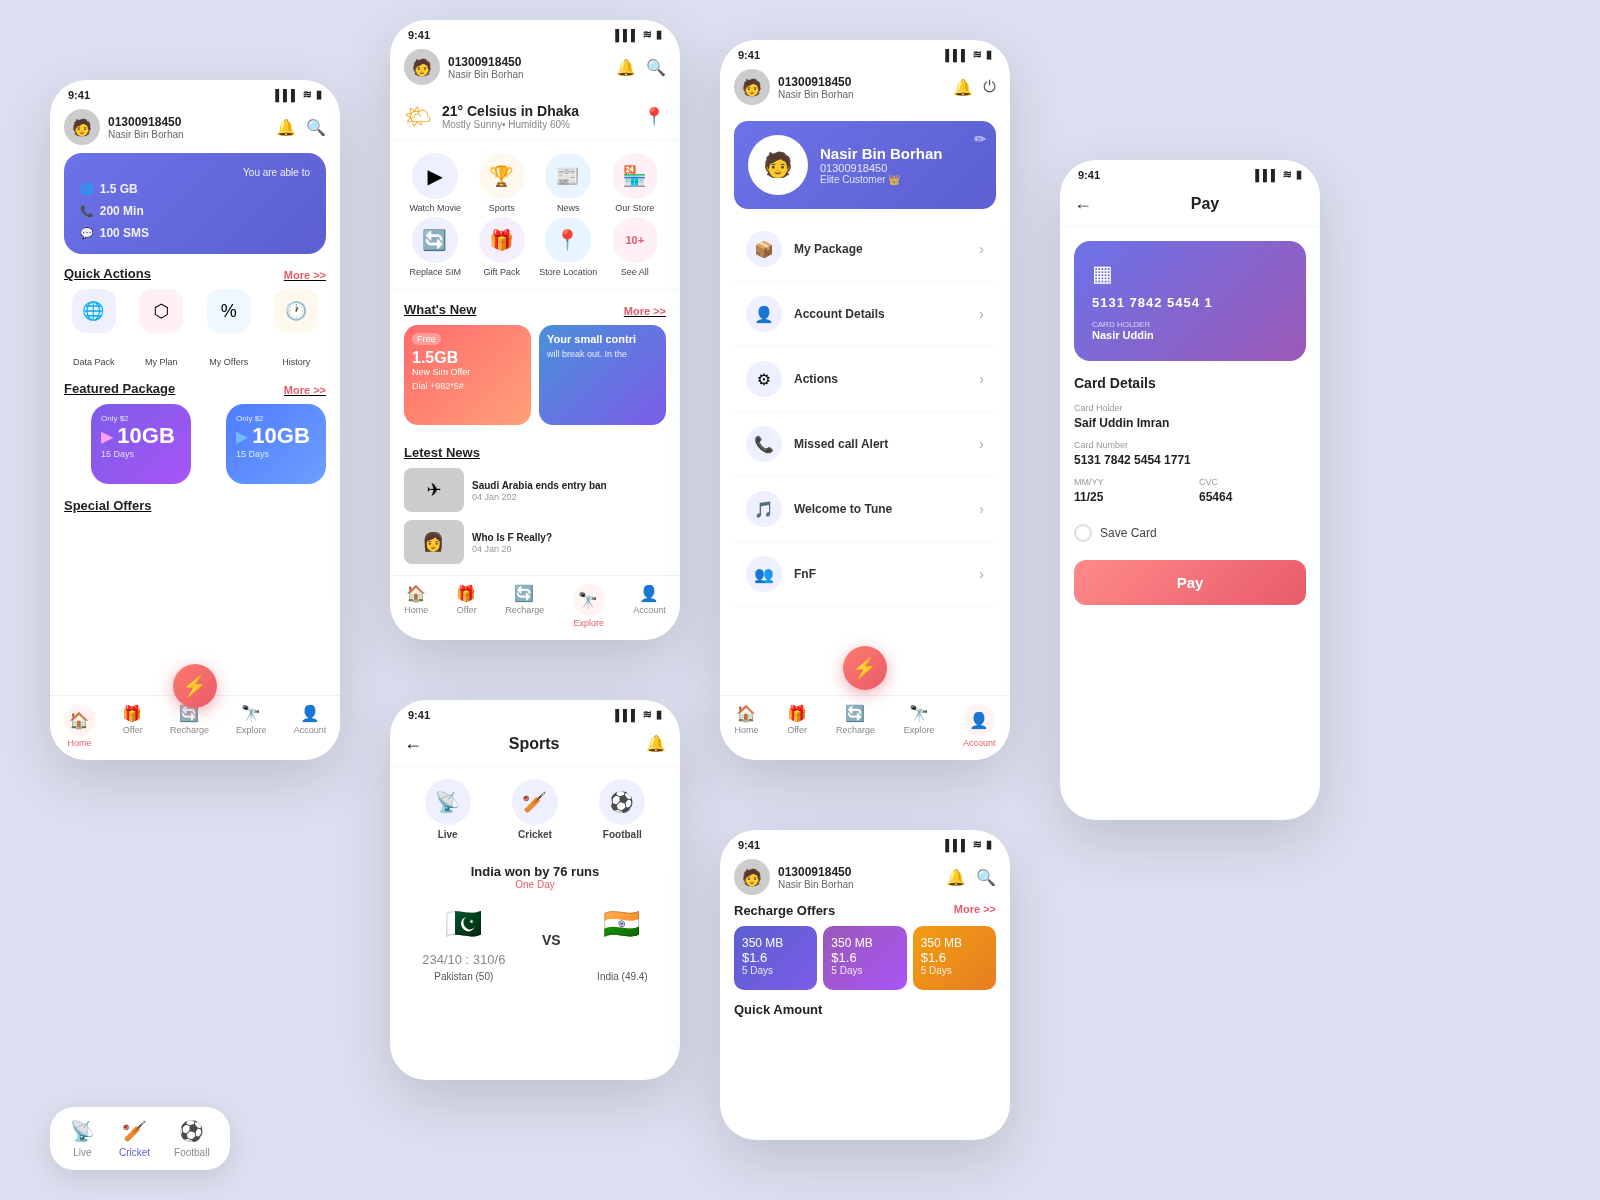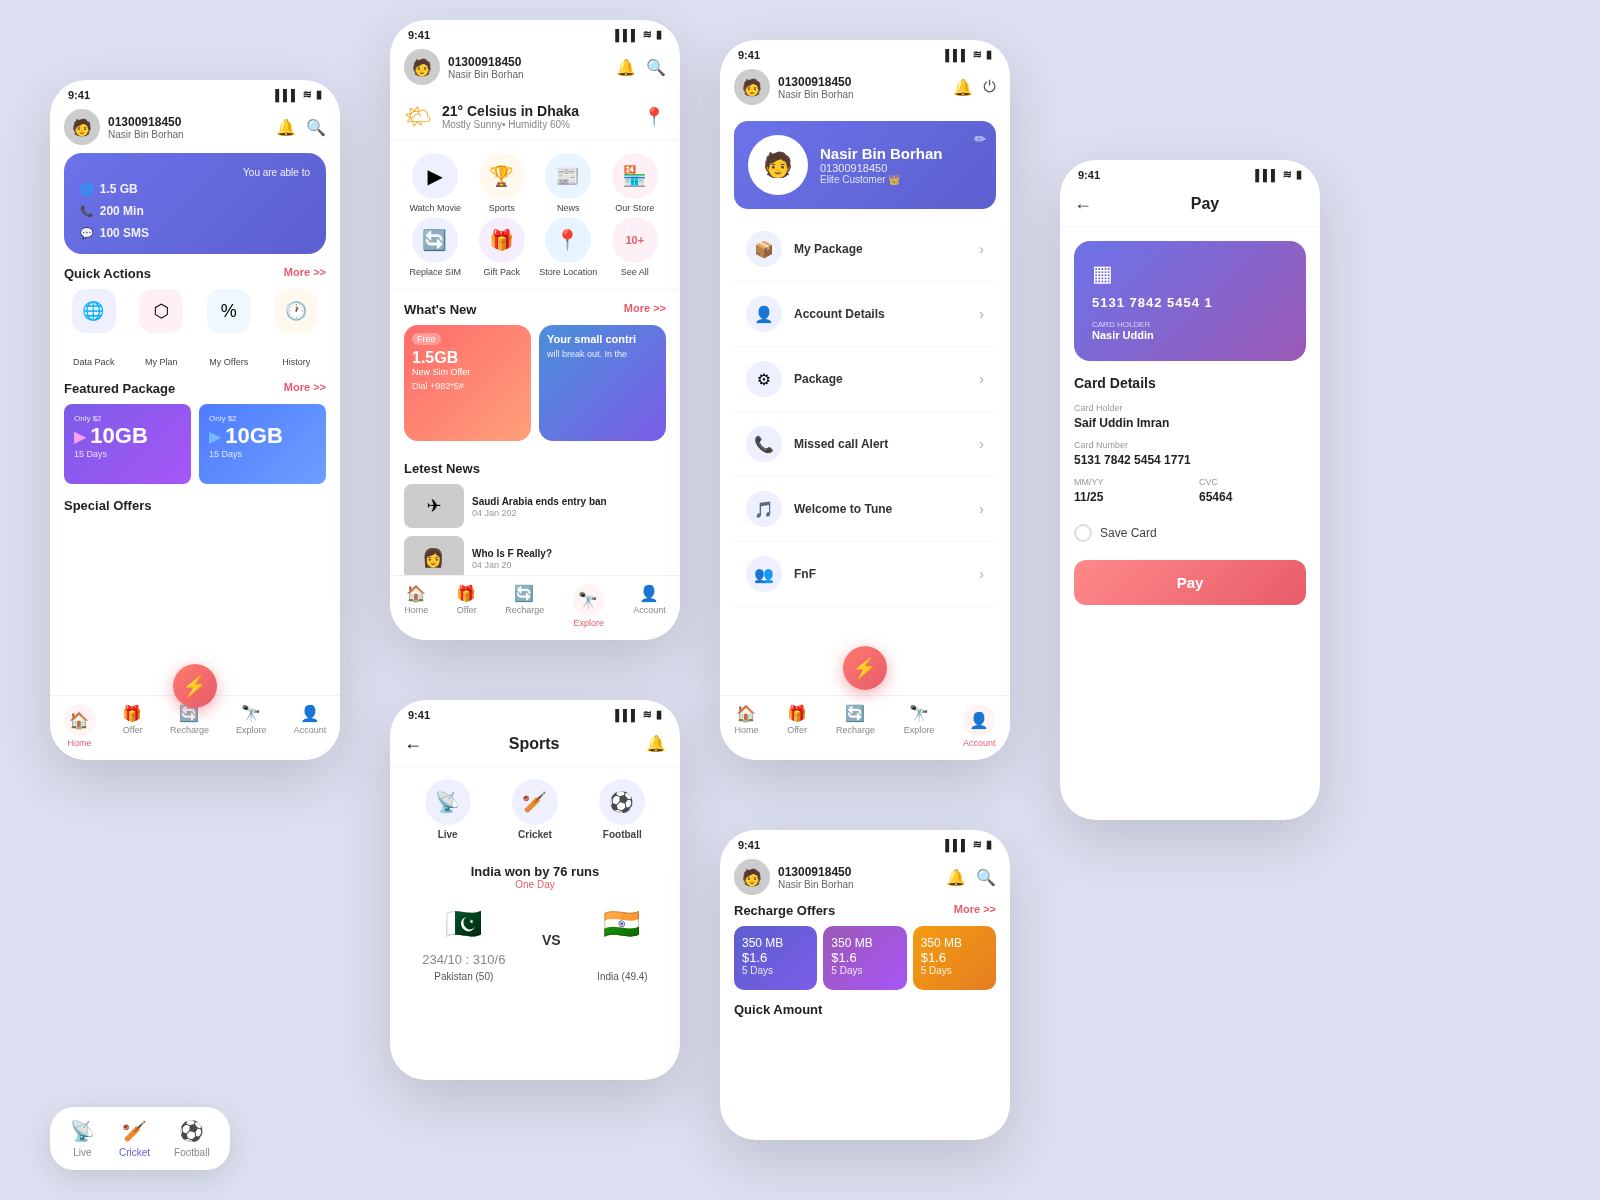--- a/index.html
+++ b/index.html
@@ -82,43 +82,44 @@
     }
     .bal-label { font-size: 9px; opacity: 0.85; }
     .bal-amount { font-size: 22px; font-weight: 800; }
     .bal-expires { font-size: 8px; opacity: 0.75; text-align: center; }
     .balance-stats { display: flex; flex-direction: column; gap: 8px; }
     .stat-row { display: flex; align-items: center; gap: 6px; font-size: 11px; }
     .stat-row span { opacity: 0.9; }
     .stat-val { font-weight: 700; font-size: 12px; }
 
     
-    .section-header { display: flex; justify-content: space-between; align-items: flex-start; margin-bottom: 8px; }
+    .section-header { display: flex; justify-content: space-between; align-items: flex-end; margin-bottom: 8px; text-decoration: underline; }
     .section-title { font-size: 13px; font-weight: 700; color: #222; }
     .more-link { font-size: 11px; color: #e85b6a; font-weight: 600; }
 
     .quick-actions { display: flex; gap: 8px; margin-bottom: 14px; }
     .qa-item { flex: 1; display: flex; flex-direction: column; align-items: center; gap: 4px; }
     .qa-icon {
       width: 44px; height: 44px;
       border-radius: 14px;
       display: flex; align-items: center; justify-content: center;
       font-size: 18px;
     }
     .qa-label { font-size: 9px; color: #444; text-align: center; margin-top: 20px; }
 
     
     .featured-packages { display: flex; gap: 8px; margin-bottom: 14px; }
     .pkg-card {
       flex: 1;
-      border-radius: 8px;
+      border-radius: 18px;
       padding: 10px;
       position: relative;
       overflow: hidden;
       min-height: 80px;
+      margin-left: 27px;
     }
     .pkg-card.purple { background: linear-gradient(135deg, #7c5ce8, #a855f7); }
     .pkg-card.blue { background: linear-gradient(135deg, #4f7cff, #6c9fff); }
     .pkg-gb { font-size: 22px; font-weight: 900; color: #fff; }
     .pkg-days { font-size: 9px; color: rgba(255,255,255,0.8); }
     .pkg-only { font-size: 8px; color: rgba(255,255,255,0.8); }
 
     
     .bottom-nav {
       display: flex;
@@ -191,21 +192,21 @@
     .icon-label { font-size: 9px; color: #444; text-align: center; }
 
     
     .whats-new { padding: 12px 14px; }
     .news-cards { display: flex; gap: 8px; }
     .news-card {
       flex: 1;
       border-radius: 14px;
       overflow: hidden;
       position: relative;
-      height: 116px;
+      height: 100px;
     }
     .news-card.pink { background: linear-gradient(135deg, #ff6b6b, #ffa07a); }
     .news-card.blue2 { background: linear-gradient(135deg, #4a90d9, #7c5ce8); }
 
     
     .latest-news { padding: 8px 14px; }
     .news-item { display: flex; gap: 8px; margin-bottom: 8px; align-items: center; }
     .news-thumb {
       width: 60px; height: 44px;
       border-radius: 8px;
@@ -744,21 +745,21 @@
       <span class="menu-text">My Package</span>
       <span class="menu-arrow">›</span>
     </div>
     <div class="menu-item">
       <div class="menu-icon-wrap">👤</div>
       <span class="menu-text">Account Details</span>
       <span class="menu-arrow">›</span>
     </div>
     <div class="menu-item">
       <div class="menu-icon-wrap">⚙</div>
-      <span class="menu-text">Package</span>
+      <span class="menu-text">Actions</span>
       <span class="menu-arrow">›</span>
     </div>
     <div class="menu-item">
       <div class="menu-icon-wrap">📞</div>
       <span class="menu-text">Missed call Alert</span>
       <span class="menu-arrow">›</span>
     </div>
     <div class="menu-item">
       <div class="menu-icon-wrap">🎵</div>
       <span class="menu-text">Welcome to Tune</span>

